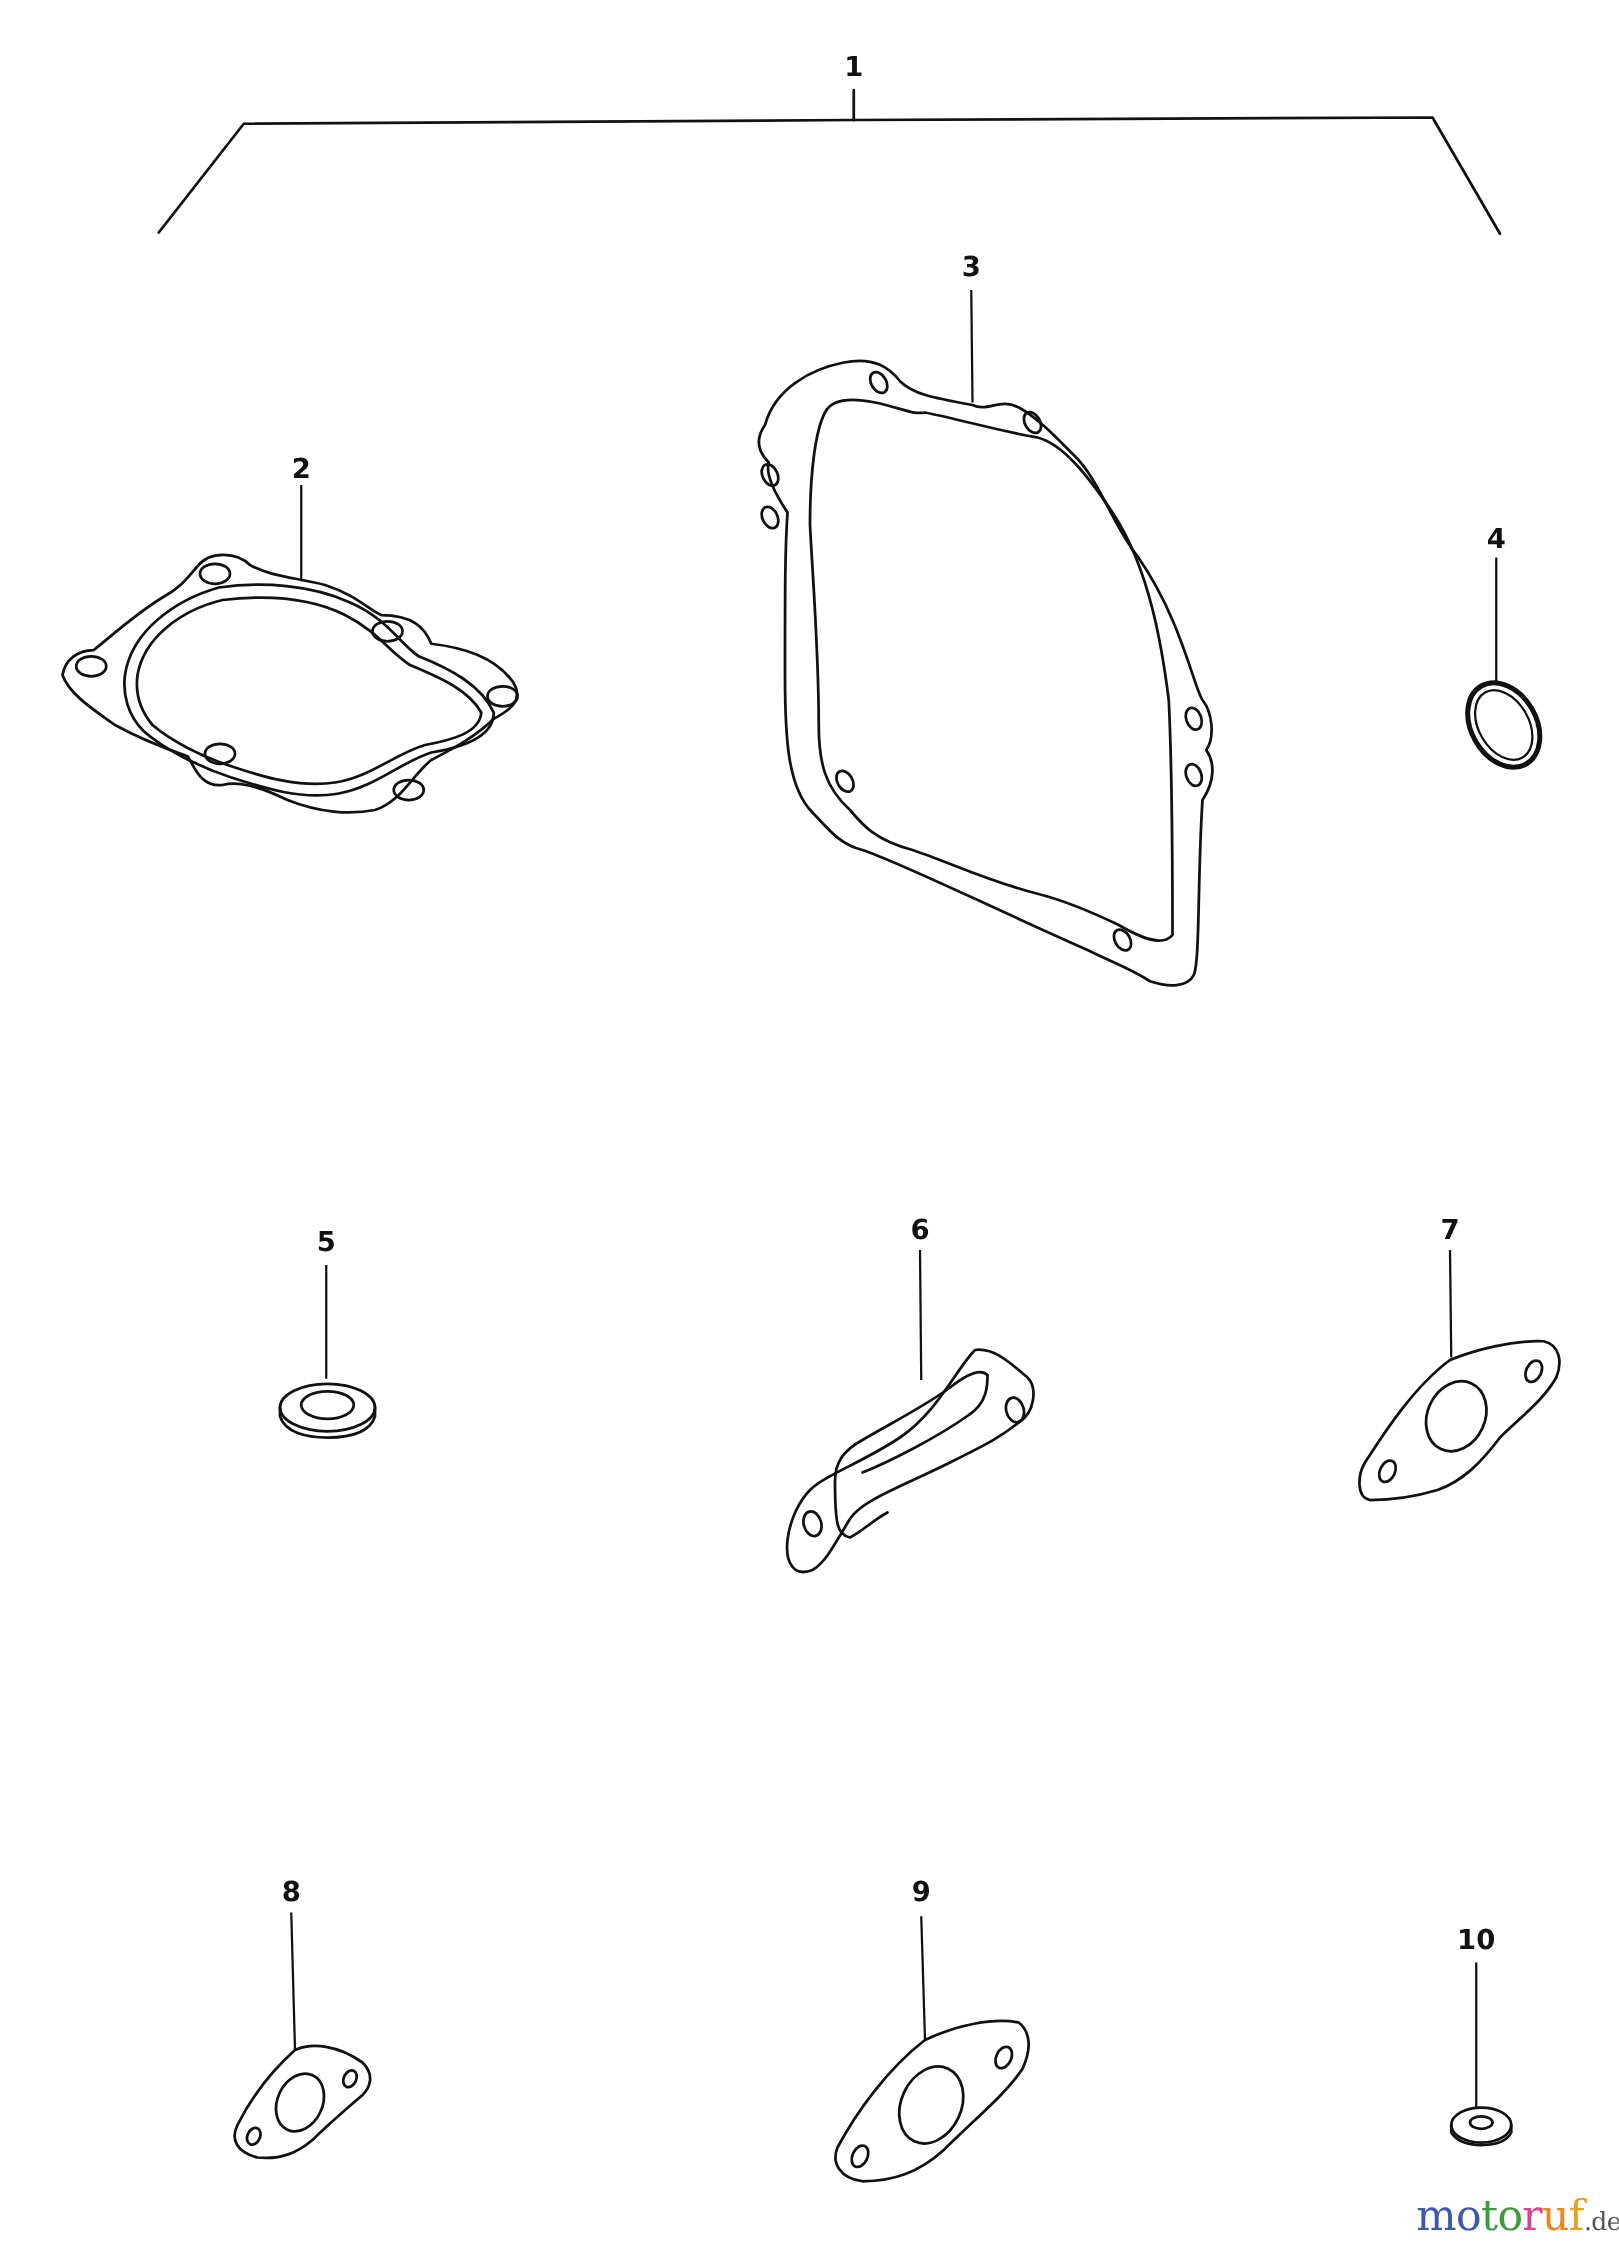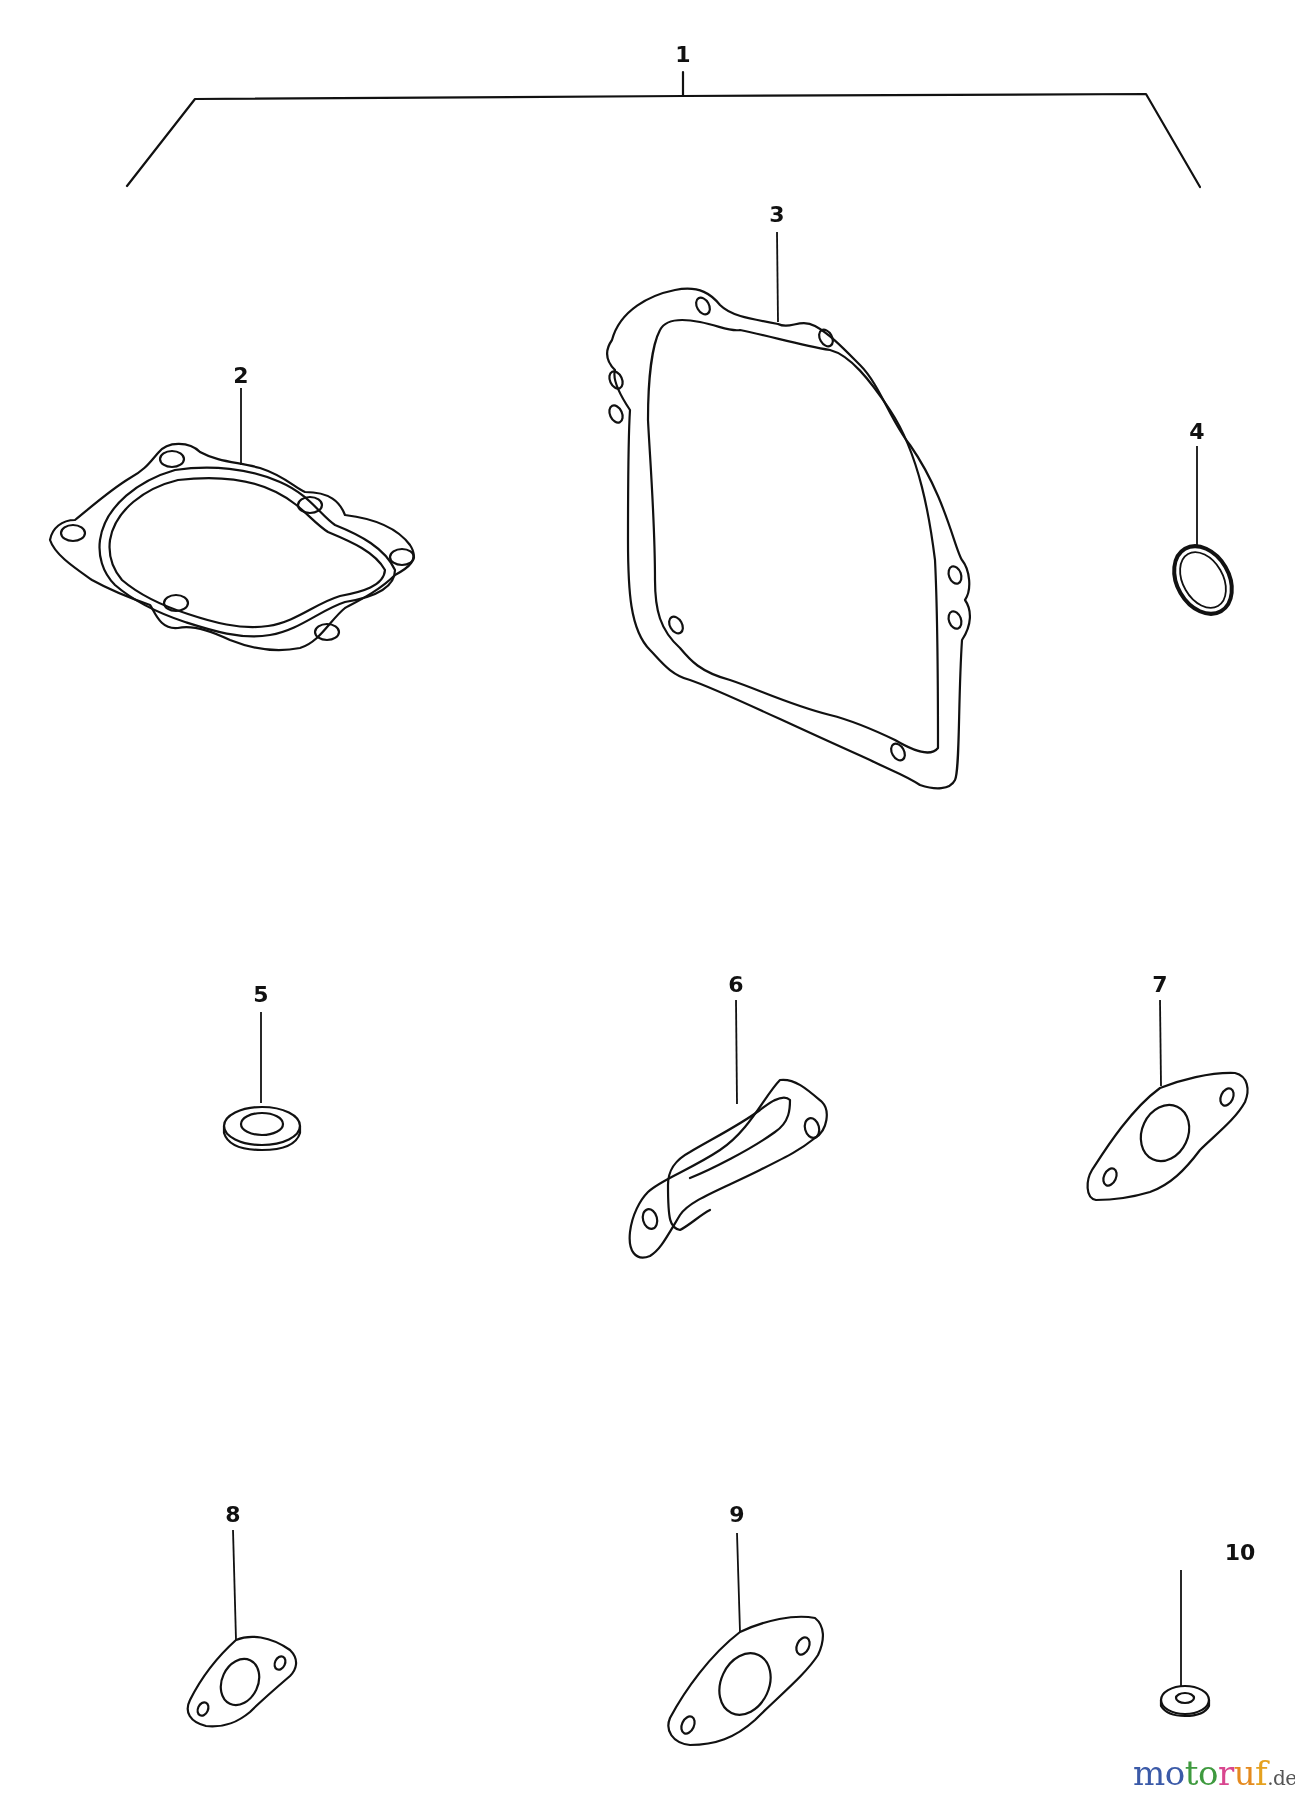--- a/index.html
+++ b/index.html
@@ -104,17 +104,17 @@
 
 <div class="lbl" style="left:683px;top:55px;">1</div>
 <div class="lbl" style="left:241px;top:376px;">2</div>
 <div class="lbl" style="left:777px;top:215px;">3</div>
 <div class="lbl" style="left:1197px;top:432px;">4</div>
 <div class="lbl" style="left:261px;top:995px;">5</div>
 <div class="lbl" style="left:736px;top:985px;">6</div>
 <div class="lbl" style="left:1160px;top:985px;">7</div>
 <div class="lbl" style="left:233px;top:1515px;">8</div>
 <div class="lbl" style="left:737px;top:1515px;">9</div>
-<div class="lbl" style="left:1240px;top:1553px;">10</div>
+<div class="lbl" style="left:1181px;top:1553px;">10</div>
 
 <div class="watermark">
   <span style="color:#3b5aa8">m</span><span style="color:#3b5aa8">o</span><span style="color:#3f9a3f">t</span><span style="color:#3f9a3f">o</span><span style="color:#d9468f">r</span><span style="color:#e58a1f">u</span><span style="color:#e5a11f">f</span><span class="suffix">.de</span>
 </div>
 
 </body></html>

